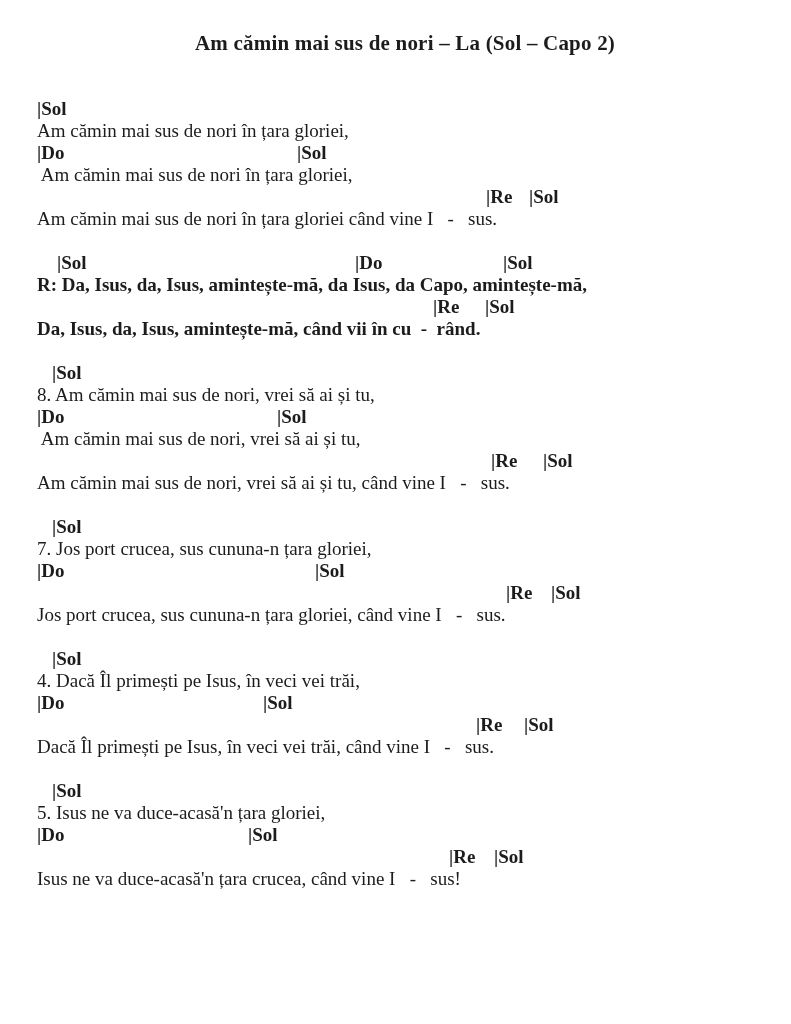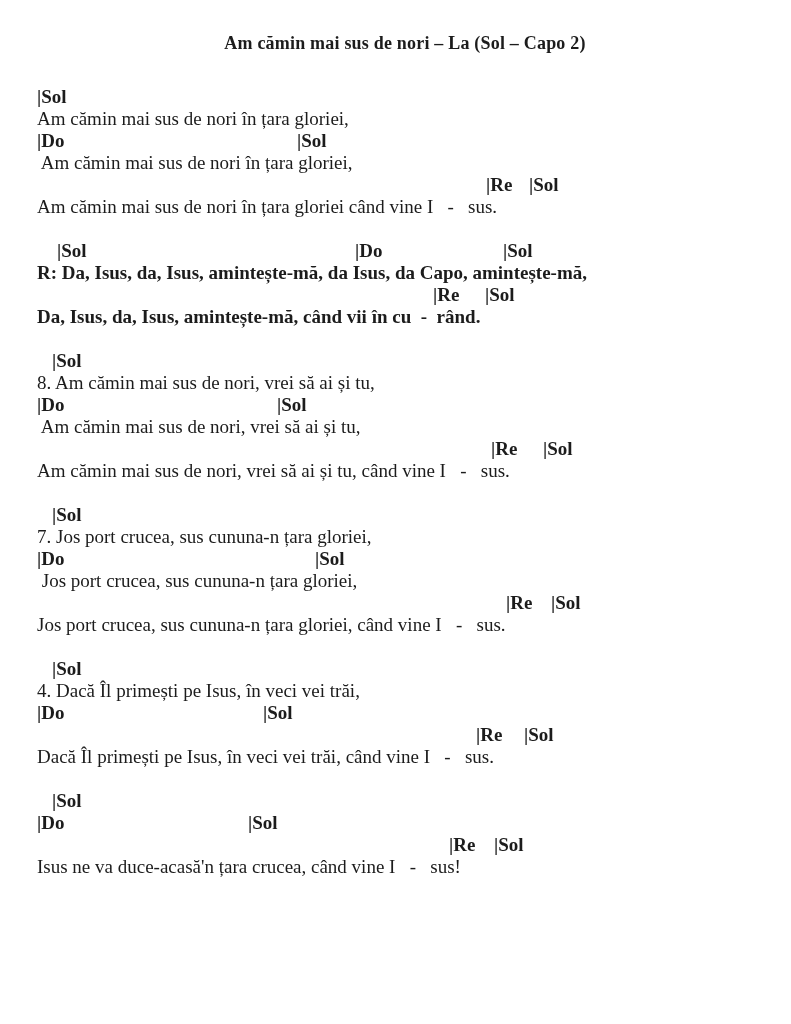--- a/index.html
+++ b/index.html
@@ -1,22 +1,22 @@
 <!DOCTYPE html>
 <html><head>
 <meta charset="utf-8">
 <style>
   html,body{margin:0;padding:0;background:#ffffff;}
   body{width:791px;height:1024px;overflow:hidden;
        font-family:"Liberation Serif","DejaVu Serif",serif;color:#1c1c1c;}
   .sheet{position:relative;width:791px;height:1024px;box-sizing:border-box;
          padding:30px 18px 0 37px;background:#ffffff;}
-  .title{margin:0;text-align:center;font-size:18px;font-weight:700;
+  .title{margin:0;text-align:center;font-size:21px;font-weight:700;
          line-height:26px;letter-spacing:0.2px;}
-  .song-body{margin-top:30px;}
+  .song-body{margin-top:42px;}
   .section{margin-bottom:22px;}
   .line{position:relative;height:22px;line-height:22px;font-size:19px;
         white-space:pre;}
   .chord-line{font-weight:700;}
   .chord{position:absolute;top:0;font-weight:700;}
   .bold .line{font-weight:700;}
 </style>
 </head>
 <body>
 
@@ -42,31 +42,31 @@
         <div class="line lyric-line">8. Am cămin mai sus de nori, vrei să ai și tu,</div>
         <div class="line chord-line"><span class="chord" style="left: 0px;">|Do</span><span class="chord" style="left: 240px;">|Sol</span></div>
         <div class="line lyric-line"> Am cămin mai sus de nori, vrei să ai și tu,</div>
         <div class="line chord-line"><span class="chord" style="left: 454px;">|Re</span><span class="chord" style="left: 506px;">|Sol</span></div>
         <div class="line lyric-line">Am cămin mai sus de nori, vrei să ai și tu, când vine I   -   sus.</div>
       </div>
       <div class="section">
         <div class="line chord-line"><span class="chord" style="left: 15px;">|Sol</span></div>
         <div class="line lyric-line">7. Jos port crucea, sus cununa-n țara gloriei,</div>
         <div class="line chord-line"><span class="chord" style="left: 0px;">|Do</span><span class="chord" style="left: 278px;">|Sol</span></div>
-        <div class="line lyric-line"> Jos port crucea, sus cununa-n țara gloriei,</div>
         <div class="line chord-line"><span class="chord" style="left: 469px;">|Re</span><span class="chord" style="left: 514px;">|Sol</span></div>
         <div class="line lyric-line">Jos port crucea, sus cununa-n țara gloriei, când vine I   -   sus.</div>
       </div>
       <div class="section">
         <div class="line chord-line"><span class="chord" style="left: 15px;">|Sol</span></div>
         <div class="line lyric-line">4. Dacă Îl primești pe Isus, în veci vei trăi,</div>
         <div class="line chord-line"><span class="chord" style="left: 0px;">|Do</span><span class="chord" style="left: 226px;">|Sol</span></div>
         <div class="line chord-line"><span class="chord" style="left: 439px;">|Re</span><span class="chord" style="left: 487px;">|Sol</span></div>
         <div class="line lyric-line">Dacă Îl primești pe Isus, în veci vei trăi, când vine I   -   sus.</div>
       </div>
       <div class="section">
         <div class="line chord-line"><span class="chord" style="left: 15px;">|Sol</span></div>
+        <div class="line lyric-line">5. Isus ne va duce-acasă'n țara gloriei,</div>
         <div class="line chord-line"><span class="chord" style="left: 0px;">|Do</span><span class="chord" style="left: 211px;">|Sol</span></div>
         <div class="line chord-line"><span class="chord" style="left: 412px;">|Re</span><span class="chord" style="left: 457px;">|Sol</span></div>
         <div class="line lyric-line">Isus ne va duce-acasă'n țara crucea, când vine I   -   sus!</div>
       </div>
     </div>
 </div>
 
 </body></html>

